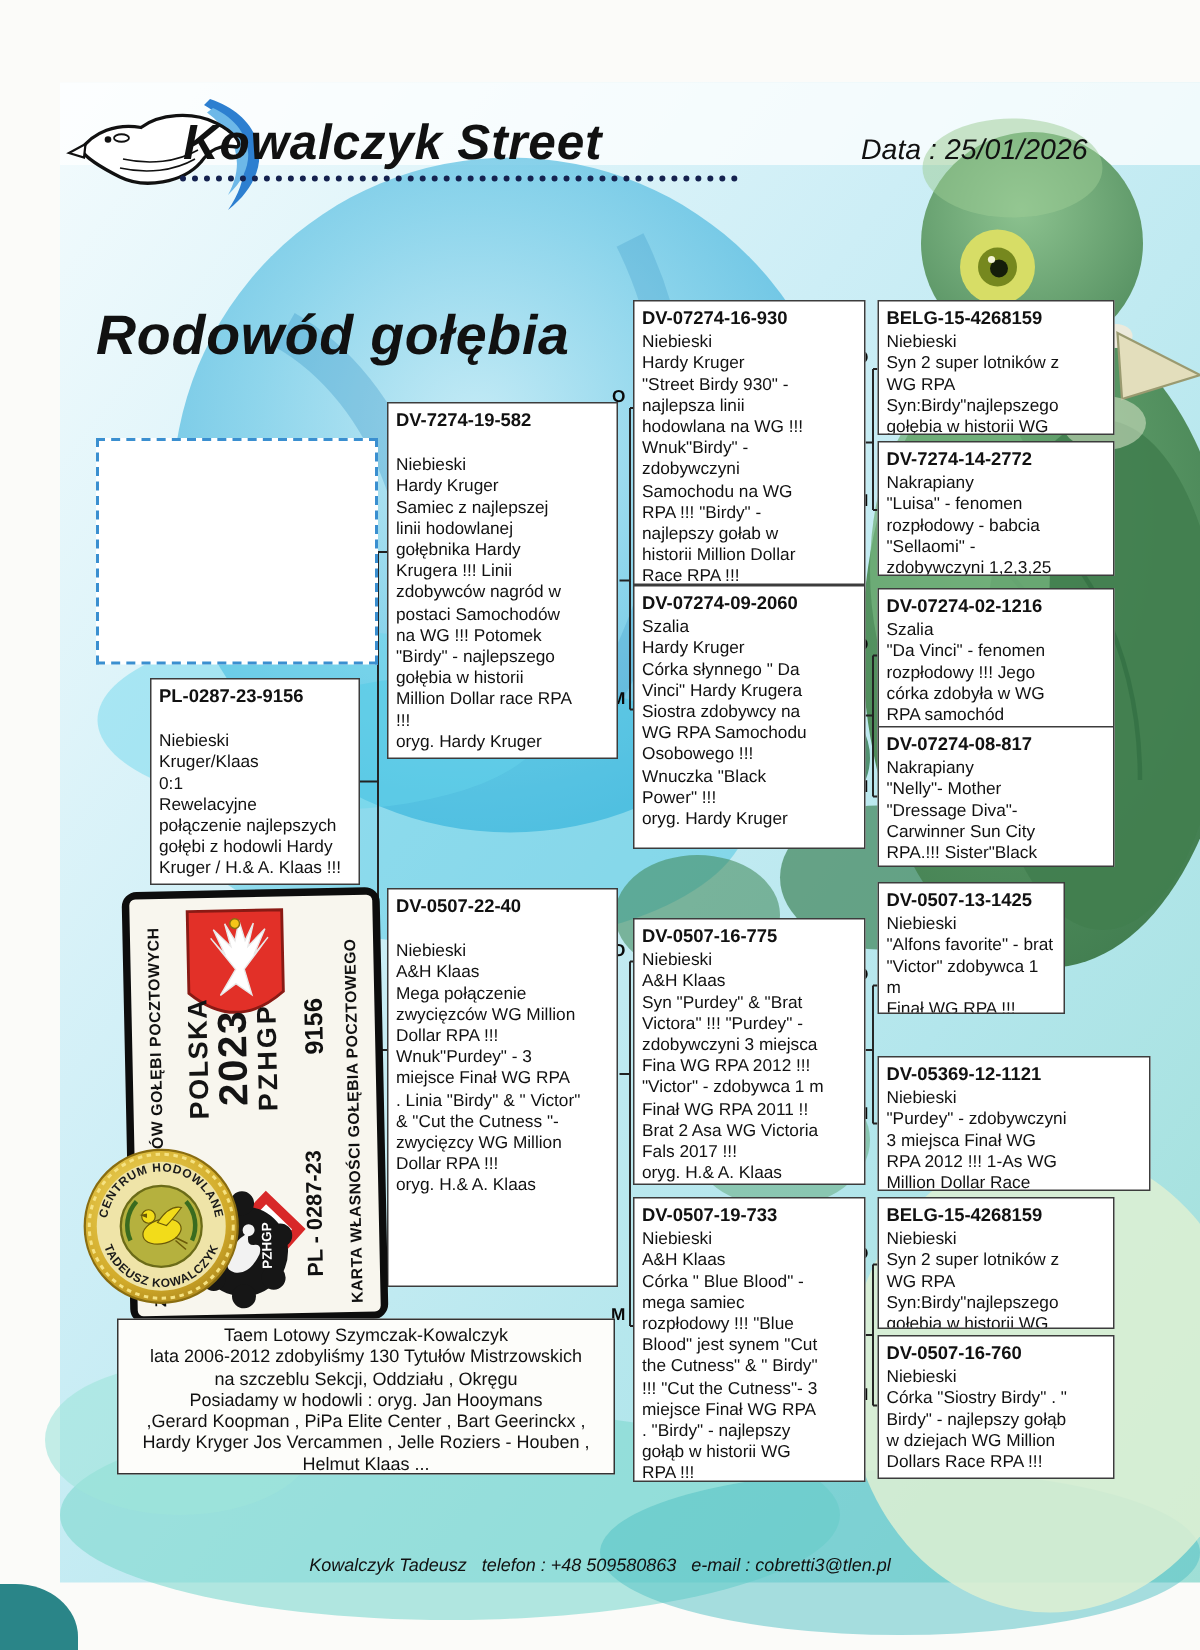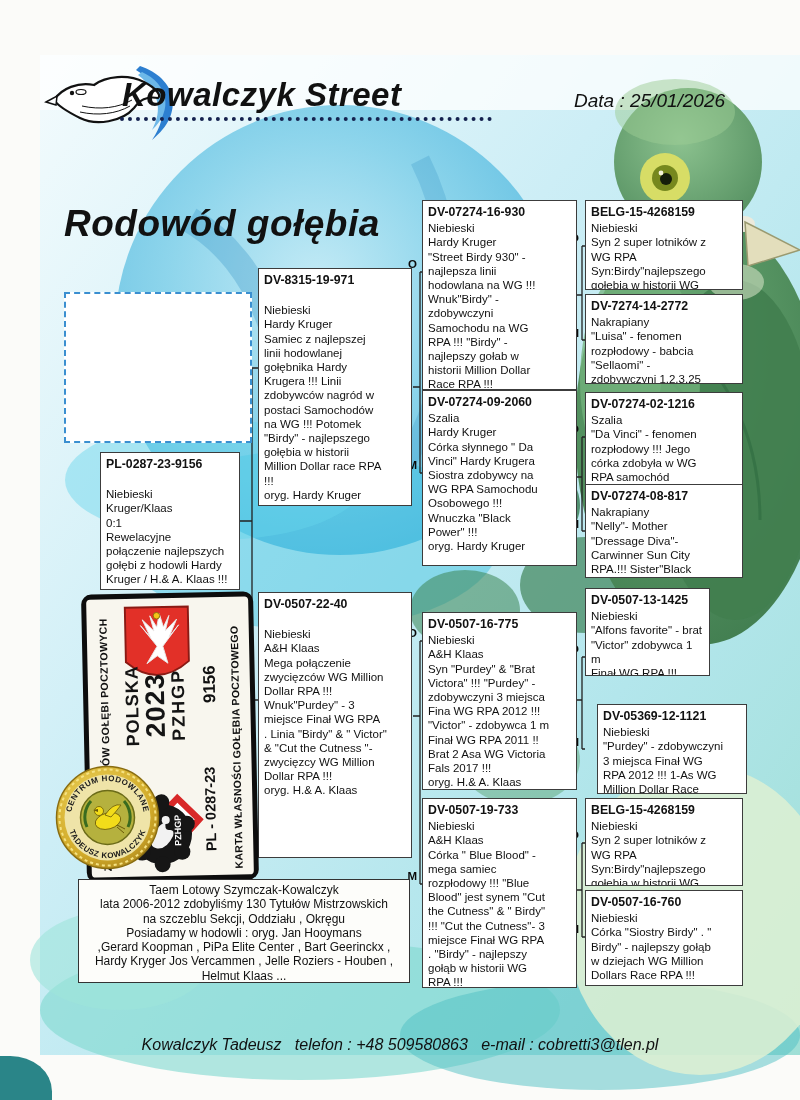--- a/index.html
+++ b/index.html
@@ -12,21 +12,21 @@
   .hdr-date{position:absolute;left:574px;top:70px;font-size:19px;font-style:italic;z-index:3;margin-top:20px;}
   .doc-title{position:absolute;left:64px;top:203px;font-size:37px;font-weight:bold;font-style:italic;letter-spacing:.5px;z-index:3;}
   .logo{position:absolute;left:44px;top:58px;width:150px;height:95px;z-index:3;}
   .photo-box{position:absolute;left:64px;top:292px;width:184px;height:147px;background:#fff;border:2px dashed #3a8fd0;z-index:3;}
   .pbox{position:absolute;background:#fff;border:1px solid #3c3c3c;padding:4px 5px;font-size:11.5px;line-height:14.2px;overflow:hidden;z-index:3;box-sizing:border-box;}
   .pbox .bid{font-weight:bold;font-size:12.3px;}
   .pbox .btext{white-space:pre-line;margin-top:2px;}
   .pbox.gap .btext{margin-top:16px;}
   .connectors{position:absolute;left:0;top:0;z-index:2;pointer-events:none;}
   .teambox{position:absolute;left:78px;top:879px;width:332px;height:104px;background:#fdfdfa;border:1.5px solid #333;z-index:4;box-sizing:border-box;padding:3px 4px;font-size:12px;line-height:14.3px;text-align:center;white-space:pre-line;}
-  .footer{position:absolute;left:0;top:1036px;width:800px;text-align:center;font-size:16px;font-style:italic;z-index:3;white-space:pre;}
+  .footer{position:absolute;left:0;top:1036px;width:800px;text-align:center;font-size:12px;font-style:italic;z-index:3;white-space:pre;}
   
   .badge{position:absolute;left:84px;top:593px;width:172px;height:288px;background:#0d0d0d;border-radius:10px;transform:rotate(-1.2deg);z-index:4;}
   .badge-inner{position:absolute;left:5px;top:5px;right:5px;bottom:5px;background:#f8f6ee;border-radius:4px;overflow:hidden;}
   .vtext{position:absolute;transform-origin:0 0;transform:rotate(-90deg);white-space:nowrap;font-weight:bold;color:#101010;}
   .badge-assoc{left:10px;top:272px;font-size:10.5px;letter-spacing:.4px;}
   .badge-ring{left:112px;top:106px;font-size:17px;}
   .badge-ringid{left:112px;top:254px;font-size:14.5px;}
   .badge-card-title{left:141px;top:272px;font-size:10.5px;letter-spacing:.3px;}
   .vblock{position:absolute;left:34px;top:182px;width:150px;transform-origin:0 0;transform:rotate(-90deg);text-align:center;font-weight:bold;color:#141414;}
   .vblock .l1{font-size:18px;letter-spacing:1px;line-height:20px;}
@@ -147,21 +147,21 @@
     <div class="bid">PL-0287-23-9156</div>
     <div class="btext">Niebieski
 Kruger/Klaas
 0:1
 Rewelacyjne
 połączenie najlepszych
 gołębi z hodowli Hardy
 Kruger / H.&amp; A. Klaas !!!</div>
   </div>
   <div class="pbox gap" style="left:258px;top:268px;width:154px;height:238px;">
-    <div class="bid">DV-8315-19-971</div>
+    <div class="bid">DV-7274-19-582</div>
     <div class="btext">Niebieski
 Hardy Kruger
 Samiec z najlepszej
 linii hodowlanej
 gołębnika Hardy
 Krugera !!! Linii
 zdobywców nagród w
 postaci Samochodów
 na WG !!! Potomek
 "Birdy" - najlepszego
@@ -277,21 +277,21 @@
 RPA.!!!  Sister"Black</div>
   </div>
   <div class="pbox" style="left:585px;top:588px;width:125px;height:88px;">
     <div class="bid">DV-0507-13-1425</div>
     <div class="btext">Niebieski
 "Alfons favorite" - brat
 "Victor" zdobywca 1 m
 Finał WG RPA !!! Ojciec
 2 Asa WG Victoria fals</div>
   </div>
-  <div class="pbox" style="left:597px;top:704px;width:150px;height:90px;">
+  <div class="pbox" style="left:585px;top:704px;width:182px;height:90px;">
     <div class="bid">DV-05369-12-1121</div>
     <div class="btext">Niebieski
 "Purdey" - zdobywczyni
 3 miejsca Finał WG
 RPA 2012 !!! 1-As WG
 Million Dollar Race</div>
   </div>
   <div class="pbox" style="left:585px;top:798px;width:158px;height:88px;">
     <div class="bid">BELG-15-4268159</div>
     <div class="btext">Niebieski

